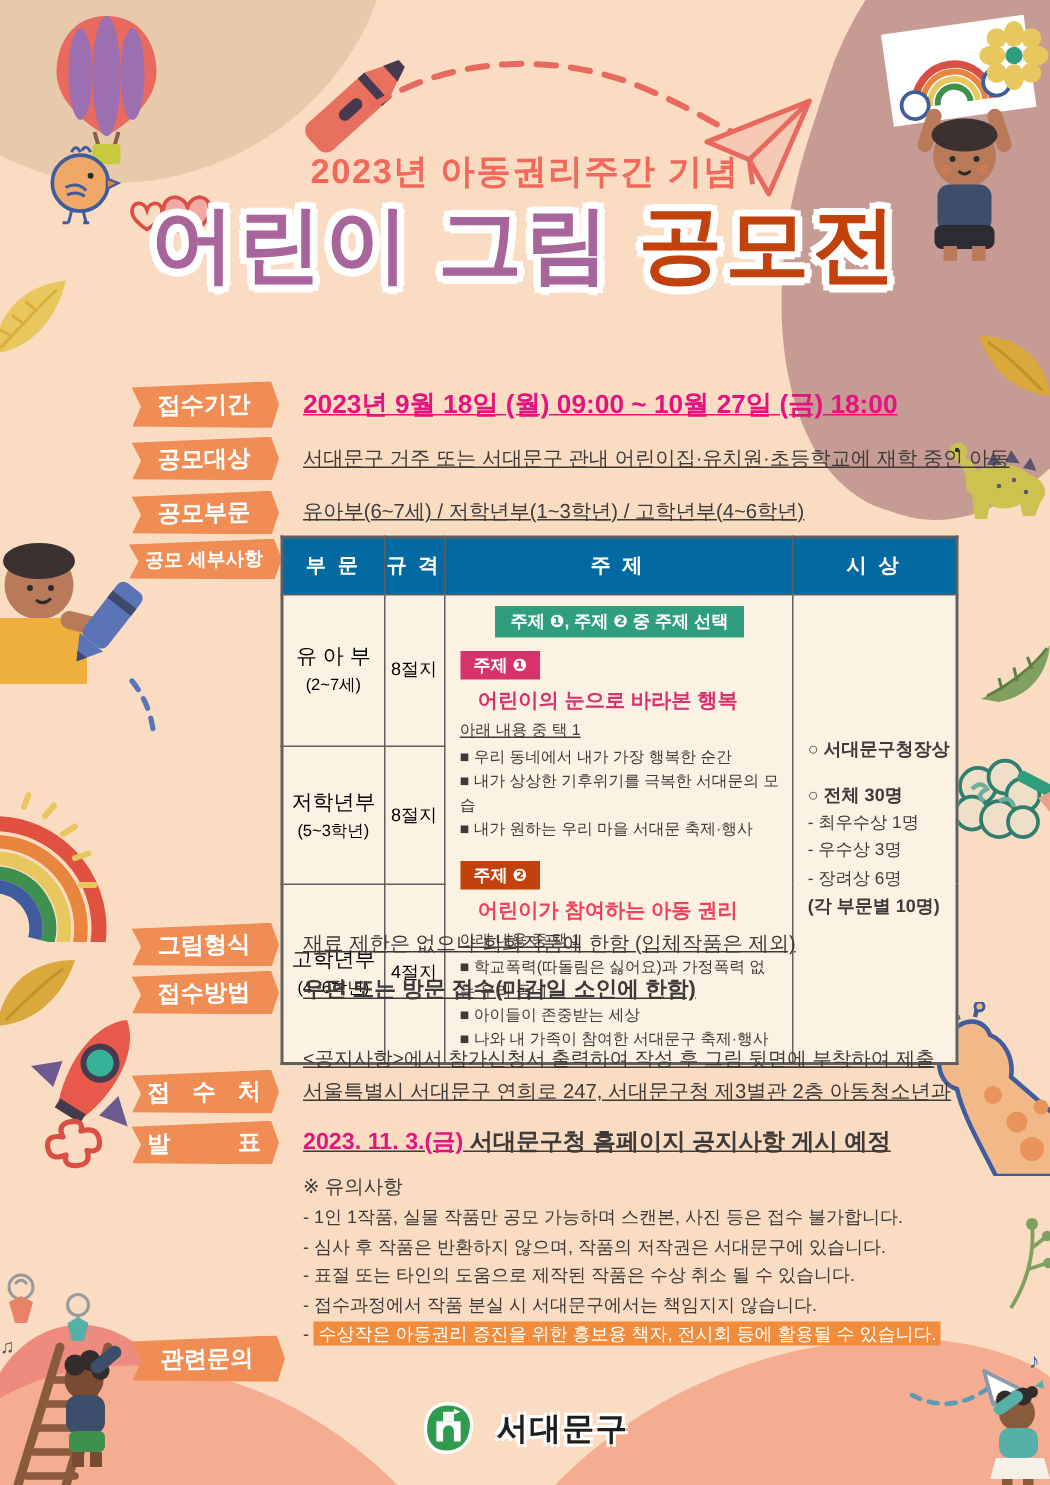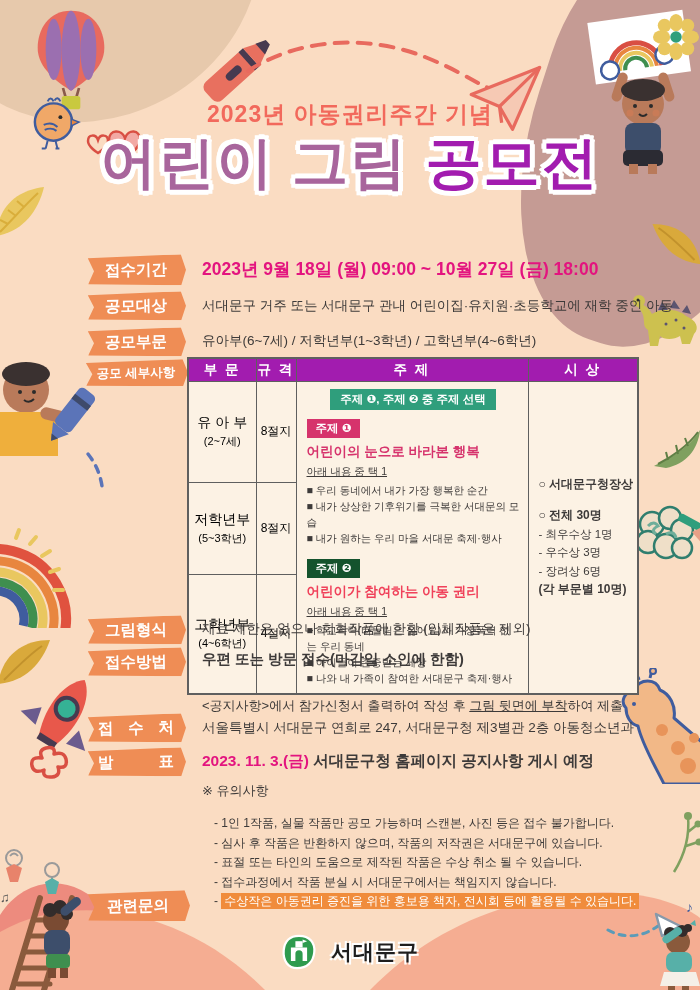--- a/index.html
+++ b/index.html
@@ -12,57 +12,57 @@
   .blob-tr{position:absolute;right:-80px;top:-70px;width:250px;height:420px;background:#C59B94;border-radius:45% 55% 48% 52%/40% 60% 45% 55%;transform:rotate(18deg);}
   .bottom-waves{position:absolute;left:0;bottom:0;width:700px;height:130px;}
 
   .deco{position:absolute;pointer-events:none;}
 
   
   .subtitle{position:absolute;left:0;top:99px;width:100%;text-align:center;font-size:23px;font-weight:bold;color:#F2695C;letter-spacing:1px;}
   .title{position:absolute;left:0;top:126px;width:100%;text-align:center;font-size:56px;font-weight:900;letter-spacing:2px;
     text-shadow:-4px -4px 0 #fff,4px -4px 0 #fff,-4px 4px 0 #fff,4px 4px 0 #fff,-5px 0 0 #fff,5px 0 0 #fff,0 -5px 0 #fff,0 5px 0 #fff;}
   .title .t1{color:#A8659C;}
-  .title .t2{color:#a21caf;}
+  .title .t2{color:#c2410c;}
 
   
   .chip{position:absolute;background:#EF8D55;color:#fff;font-weight:bold;display:flex;align-items:center;
     clip-path:polygon(2% 8%,95% 0%,100% 50%,95% 100%,2% 92%,8% 50%);transform:rotate(-1deg);}
   .chip span{display:block;width:100%;padding:0 12px;text-align:center;}
   .chip.just span{text-align:justify;text-align-last:justify;}
 
-  .val{position:absolute;color:#3D3A39;}
+  .val{position:absolute;color:#3D3A39;text-decoration:underline;}
   .magenta{color:#E3147F;}
   .b{font-weight:bold;}
   .u{text-decoration:underline;}
 
   
   .tbl{position:absolute;left:187px;top:357px;border-collapse:collapse;table-layout:fixed;width:450px;background:#FCF2E4;}
   .tbl th,.tbl td{border:1px solid #5f5f5f;}
   .tbl{border:2px solid #5f5f5f;}
-  .tbl th{background:#a21caf;color:#fff;font-size:13.5px;font-weight:bold;height:23px;letter-spacing:2px;}
+  .tbl th{background:#0369a1;color:#fff;font-size:13.5px;font-weight:bold;height:38px;letter-spacing:2px;}
   .cat{ text-align:center;vertical-align:middle;}
   .cat .nm{font-size:14px;font-weight:normal;display:block;}
   .cat .ag{font-size:11px;display:block;margin-top:2px;}
   .sz{text-align:center;vertical-align:middle;font-size:12px;}
   .theme-cell{vertical-align:top;padding:7px 8px 6px 10px;}
   .award-cell{vertical-align:middle;padding-left:10px;font-size:11.5px;color:#3D3A39;}
   .badge-select{display:block;margin:0 auto 7px auto;width:fit-content;background:#2F9E7C;color:#fff;font-size:11.5px;font-weight:bold;padding:3px 10px;}
   .badge{display:inline-block;background:#D6336C;color:#fff;font-size:11.5px;font-weight:bold;padding:2px 9px;margin:2px 0 3px 0;}
-  .badge.red{background:#14532d;}
-  .theme-title{font-size:13.5px;font-weight:bold;color:#D6336C;margin:2px 0 4px 0;}
+  .badge.red{background:#c2410c;}
+  .theme-title{font-size:13.5px;font-weight:bold;color:#D6336C;margin:2px 0 4px 12px;}
   .theme-title.red{color:#F0415A;}
   .pick{font-size:10.5px;color:#3D3A39;text-decoration:underline;margin-bottom:3px;}
   .items{margin:0;padding:0;list-style:none;font-size:10.5px;color:#3D3A39;line-height:1.55;}
   .award-cell .aw{display:block;line-height:1.6;}
   .award-cell .aw.b{font-size:12px;}
   .award-cell .gap{height:12px;}
 
   .notes-title{position:absolute;left:202px;top:782px;font-size:13px;color:#3D3A39;}
-  .notes{position:absolute;left:202px;top:802px;margin:12px;padding:0;list-style:none;font-size:12px;color:#3D3A39;line-height:19.5px;}
+  .notes{position:absolute;left:202px;top:802px;margin:0;padding:0;list-style:none;font-size:12px;color:#3D3A39;line-height:19.5px;}
   .hl{background:#F08C3C;color:#fff;padding:1px 3px;}
 
   .footer-logo{position:absolute;left:0;top:934px;width:100%;display:flex;align-items:center;justify-content:center;gap:14px;}
   .footer-logo .txt{font-size:21px;font-weight:900;color:#1E1E1E;letter-spacing:1px;
     text-shadow:-2px -2px 0 #fff,2px -2px 0 #fff,-2px 2px 0 #fff,2px 2px 0 #fff;}
 </style>
 </head>
 <body>
 
 <div class="poster">

